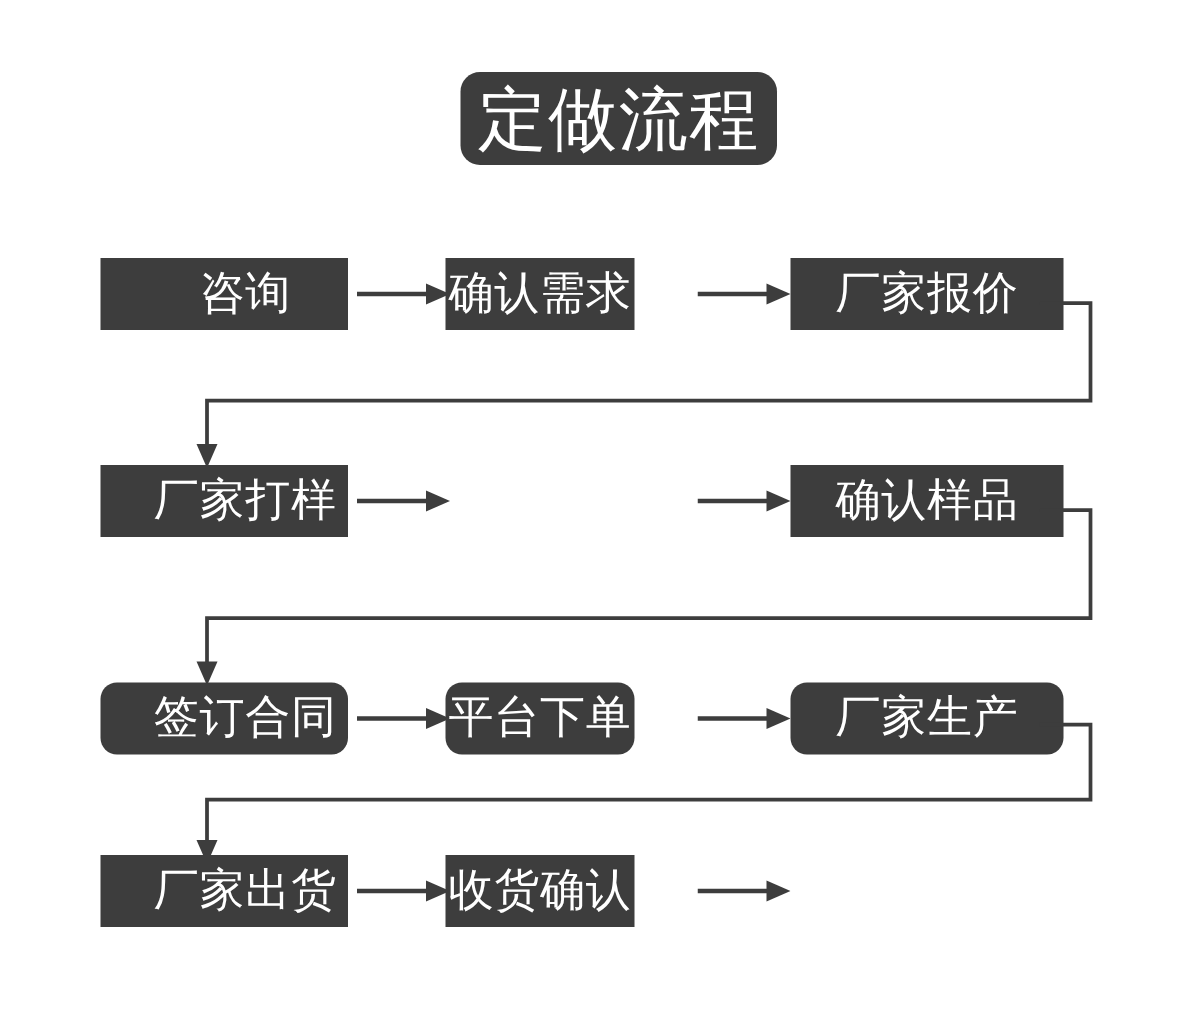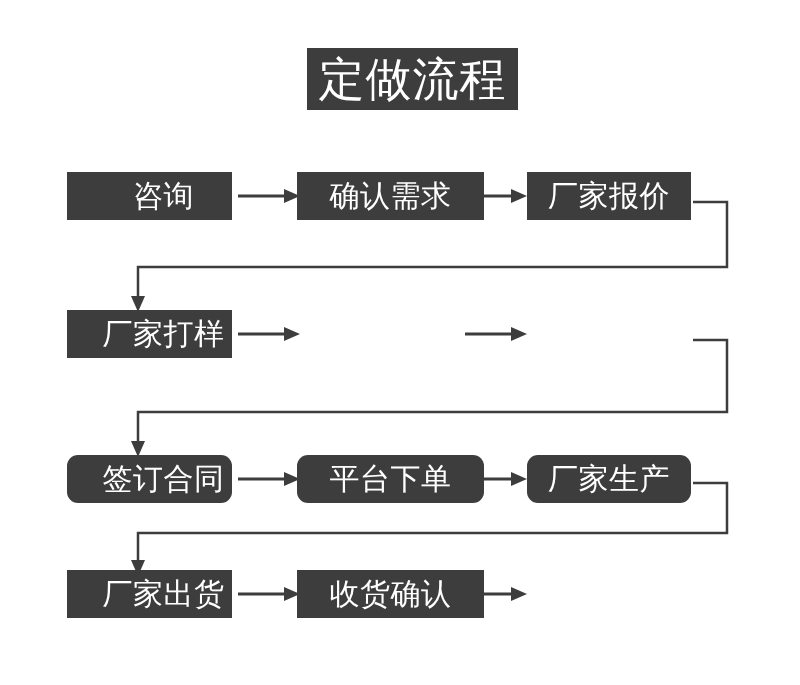--- a/index.html
+++ b/index.html
@@ -29,39 +29,40 @@
     height: 62px;
     background: #3d3d3d;
     color: #ffffff;
     display: flex;
     align-items: center;
     justify-content: center;
     font-size: 46px;
     line-height: 1;
     letter-spacing: 1px;
     font-weight: 400;
+    border-radius: 13px;
   }
   .node {
     position: absolute;
     background: #3d3d3d;
     color: #ffffff;
     display: flex;
     align-items: center;
     justify-content: center;
     font-size: 30px;
     line-height: 1;
     letter-spacing: 0.5px;
     height: 48px;
     box-sizing: border-box;
     white-space: nowrap;
   }
   
   .col1 { left: 67px;  width: 165px; padding-left: 28px; }
-  .col2 { left: 297px; width: 187px; }
-  .col3 { left: 527px; width: 164px; }
+  .col2 { left: 297px; width: 126px; }
+  .col3 { left: 527px; width: 182px; }
 
   .row1 { top: 172px; }
   .row2 { top: 310px; }
   .row3 { top: 455px; border-radius: 11px; }
   .row4 { top: 570px; }
 
   
   .h-arrow {
     position: absolute;
     height: 22px;
@@ -124,20 +125,21 @@
       <line x1="0" y1="11" x2="48" y2="11" stroke="#3d3d3d" stroke-width="3"></line>
       <polygon points="46,4 62,11 46,18" fill="#3d3d3d"></polygon>
     </svg>
   </div>
   <div class="h-arrow ha-23 ha-r2">
     <svg width="62" height="22" viewBox="0 0 62 22">
       <line x1="0" y1="11" x2="48" y2="11" stroke="#3d3d3d" stroke-width="3"></line>
       <polygon points="46,4 62,11 46,18" fill="#3d3d3d"></polygon>
     </svg>
   </div>
+  <div class="node col3 row2">确认样品</div>
 
   <div class="wrap-conn wc-2">
     <svg width="690" height="135" viewBox="0 0 690 135">
       <path d="M633 12 H667 V84 H78 V119" fill="none" stroke="#3d3d3d" stroke-width="2.5"></path>
       <polygon points="71,113 78,129 85,113" fill="#3d3d3d"></polygon>
     </svg>
   </div>
 
   <div class="node col1 row3">签订合同</div>
   <div class="h-arrow ha-12 ha-r3">

